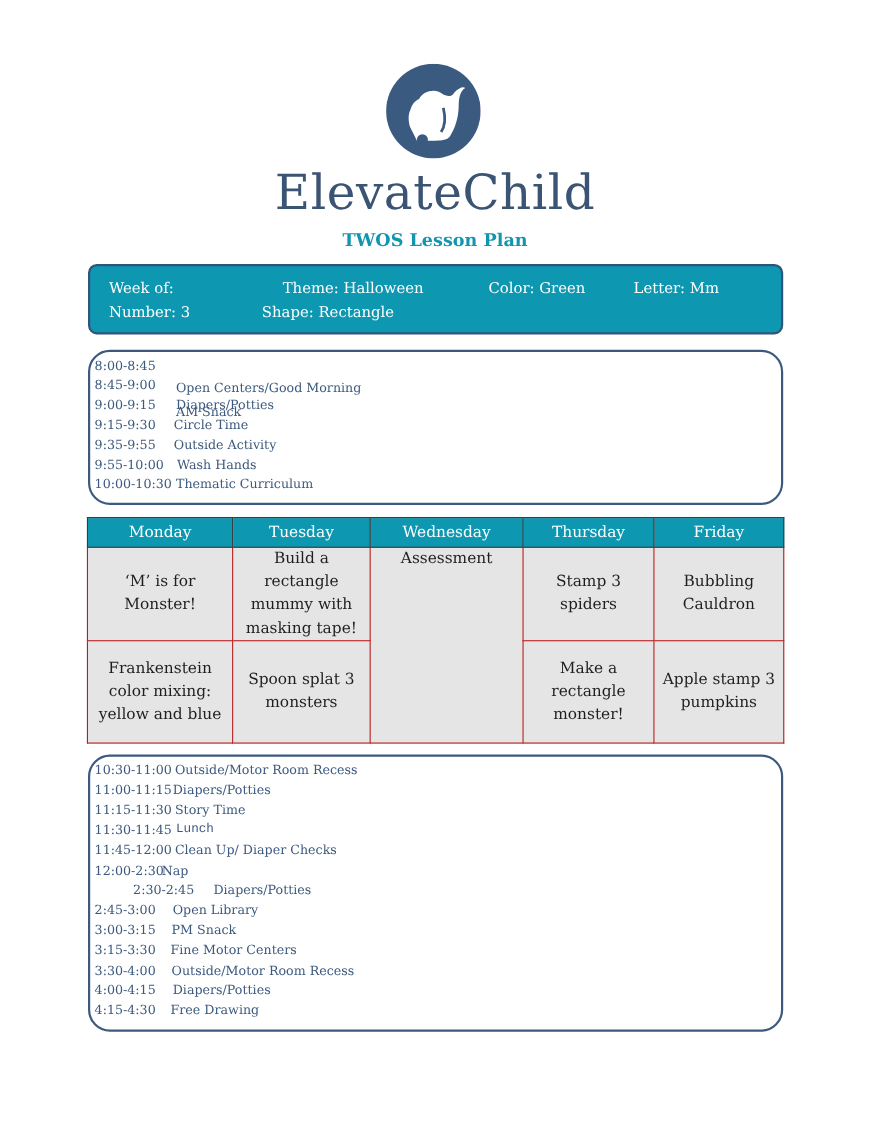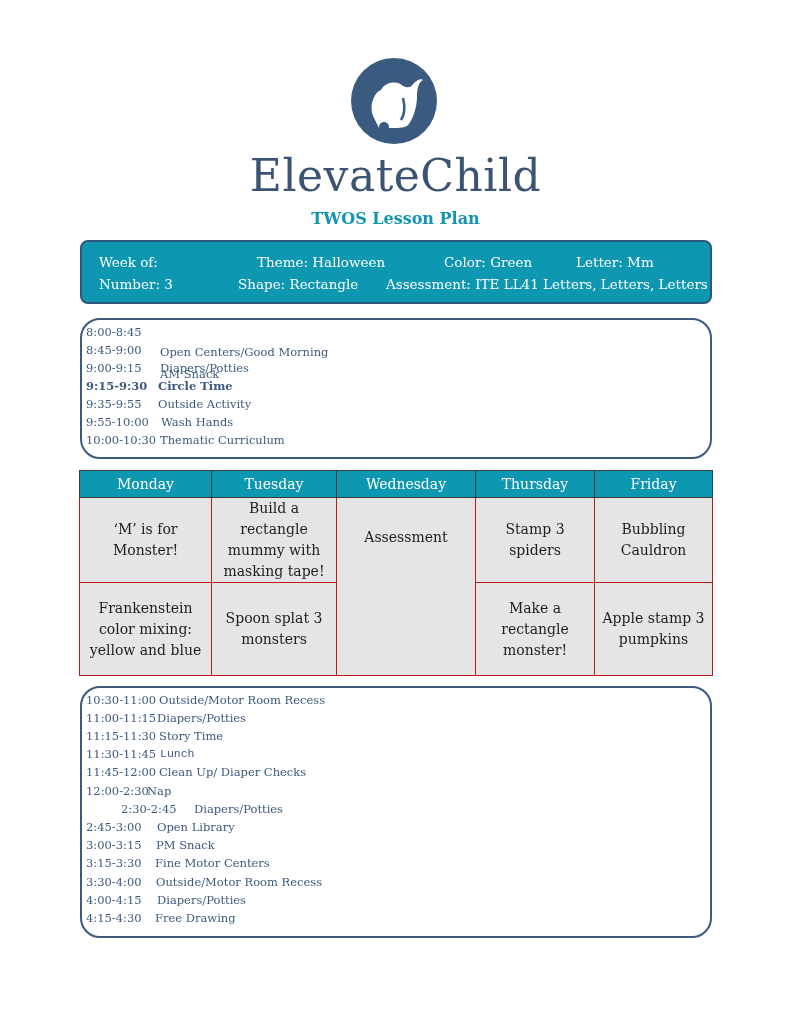--- a/index.html
+++ b/index.html
@@ -64,37 +64,36 @@
 <div class="brand">ElevateChild</div>
 <div class="subtitle">TWOS Lesson Plan</div>
 
 <div class="infobox">
   <span style="left:17px; top:12px;">Week of:</span>
   <span style="left:175px; top:12px;">Theme: Halloween</span>
   <span style="left:362px; top:12px;">Color: Green</span>
   <span style="left:494px; top:12px;">Letter: Mm</span>
   <span style="left:17px; top:34px;">Number: 3</span>
   <span style="left:156px; top:34px;">Shape:  Rectangle</span>
-  <span style="left:304px; top:34px;">Assessment: ITE LL41 Letters, Letters, Letters</span>
 </div>
 
 <div class="box" style="top:318px; height:137px;">
   <div class="sched-row" style="top:5px;">
     <span class="t">8:00-8:45</span>
     <span class="a" style="left:74px;margin-top:20px;">Open Centers/Good Morning</span>
   </div>
   <div class="sched-row" style="top:23px;">
     <span class="t">8:45-9:00</span>
     <span class="a" style="left:74px;margin-top:24px;">AM Snack</span>
   </div>
   <div class="sched-row" style="top:41px;">
     <span class="t">9:00-9:15</span>
     <span class="a" style="left:74px;">Diapers/Potties</span>
   </div>
-  <div class="sched-row" style="top:59px;font-weight:bold;">
+  <div class="sched-row" style="top:59px;">
     <span class="t">9:15-9:30</span>
     <span class="a" style="left:72px;">Circle Time</span>
   </div>
   <div class="sched-row" style="top:77px;text-decoration:underline;">
     <span class="t">9:35-9:55</span>
     <span class="a" style="left:72px;">Outside Activity</span>
   </div>
   <div class="sched-row" style="top:95px;">
     <span class="t">9:55-10:00</span>
     <span class="a" style="left:75px;">Wash Hands</span>
@@ -119,21 +118,21 @@
       <th>Tuesday</th>
       <th>Wednesday</th>
       <th>Thursday</th>
       <th>Friday</th>
     </tr>
   </thead>
   <tbody>
     <tr style="height:80px;">
       <td>‘M’ is for Monster!</td>
       <td>Build a rectangle mummy with masking tape!</td>
-      <td rowspan="2" style="vertical-align:top; padding-top:29px;">Assessment</td>
+      <td rowspan="2" style="vertical-align:top; ">Assessment</td>
       <td>Stamp 3 spiders</td>
       <td>Bubbling Cauldron</td>
     </tr>
     <tr style="height:93px;">
       <td>Frankenstein color mixing: yellow and blue</td>
       <td>Spoon splat 3 monsters</td>
       <td>Make a rectangle monster!</td>
       <td>Apple stamp 3 pumpkins</td>
     </tr>
   </tbody>

